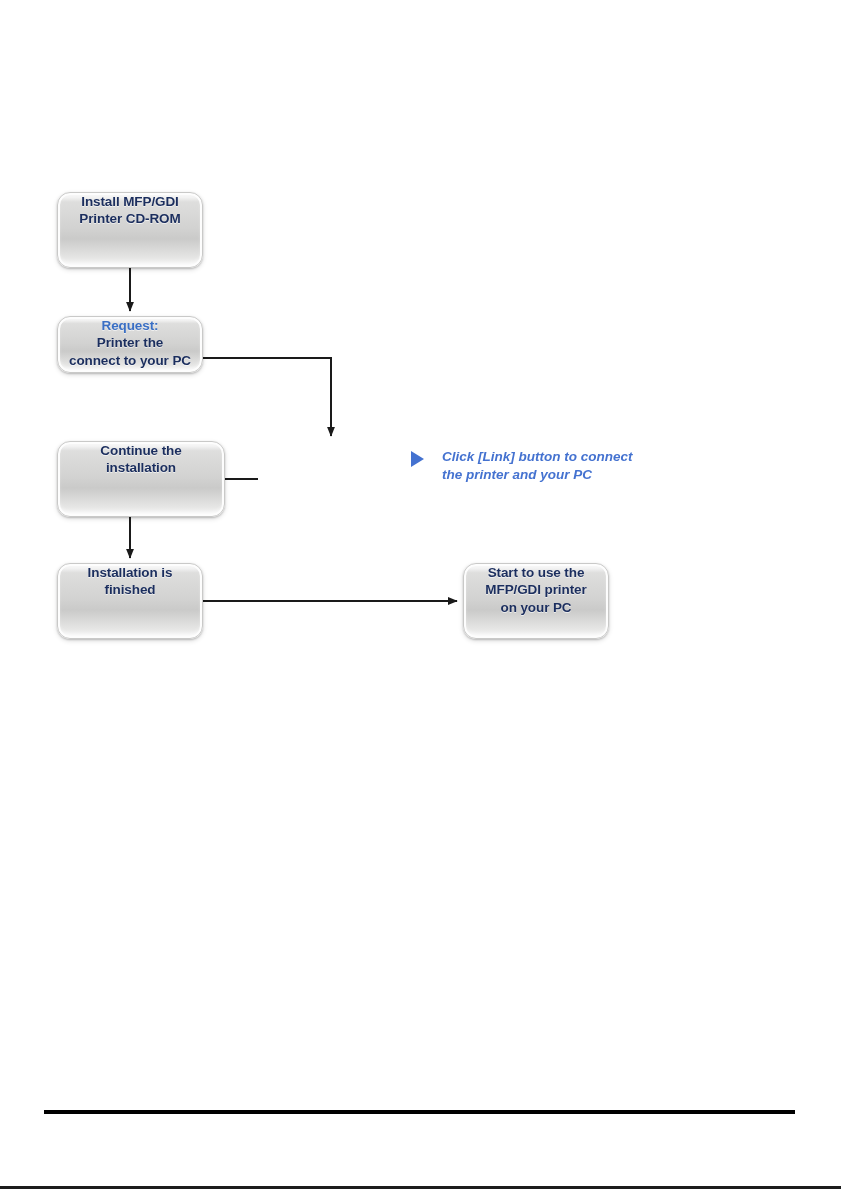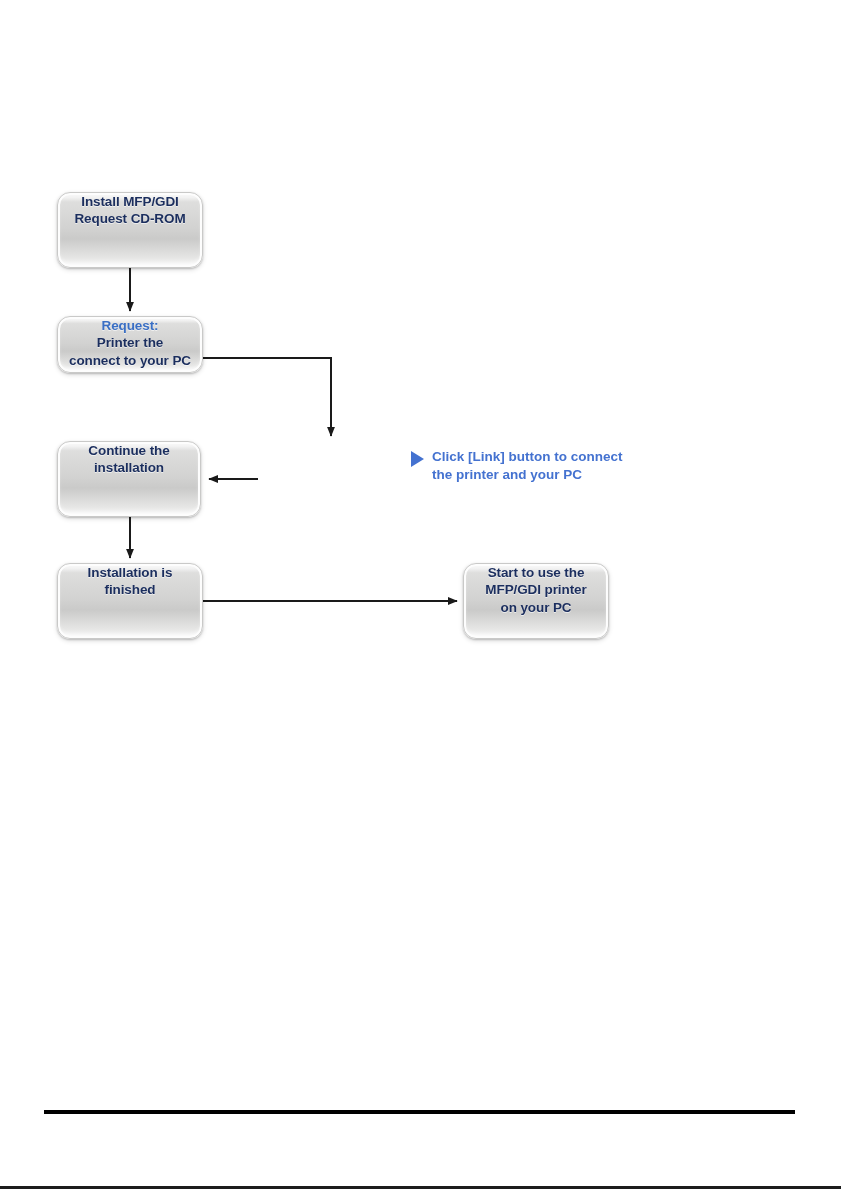--- a/index.html
+++ b/index.html
@@ -79,21 +79,22 @@
 
   .node-label .accent {
     color: #3a6fc4;
   }
 
   
   #callout {
     position: absolute;
     display: flex;
     align-items: flex-start;
-    gap: 7px;
+    gap: 17px;
+    font-style: italic;
   }
 
   #callout-text {
     font-size: 13.5px;
     font-weight: bold;
     line-height: 1.35;
     color: #4472d0;
     white-space: pre-line;
   }
 
@@ -148,33 +149,33 @@
       
       <path d="M130,517 L130,558" stroke="#1a1a1a" stroke-width="2" fill="none" marker-end="url(#arrowhead)"></path>
 
       
       <path d="M203,601 L457,601" stroke="#1a1a1a" stroke-width="2" fill="none" marker-end="url(#arrowhead)"></path>
     </svg>
 
     <div class="node" style="left:57px; top:192px; width:146px; height:76px;">
       <div class="node-label">
         <span>Install MFP/GDI</span><br>
-        <span>Request CD-ROM</span>
+        <span>Printer CD-ROM</span>
       </div>
     </div>
 
     <div class="node" style="left:57px; top:316px; width:146px; height:57px;">
       <div class="node-label">
         <span class="accent">Request:</span><br>
         <span>Printer the</span><br>
         <span>connect to your PC</span>
       </div>
     </div>
 
-    <div class="node" style="left:57px; top:441px; width:144px; height:76px;">
+    <div class="node" style="left:57px; top:441px; width:168px; height:76px;">
       <div class="node-label">
         <span>Continue the</span><br>
         <span>installation</span>
       </div>
     </div>
 
 
     <div class="node" style="left:463px; top:563px; width:146px; height:76px;">
       <div class="node-label">
         <span>Start to use the</span><br>

